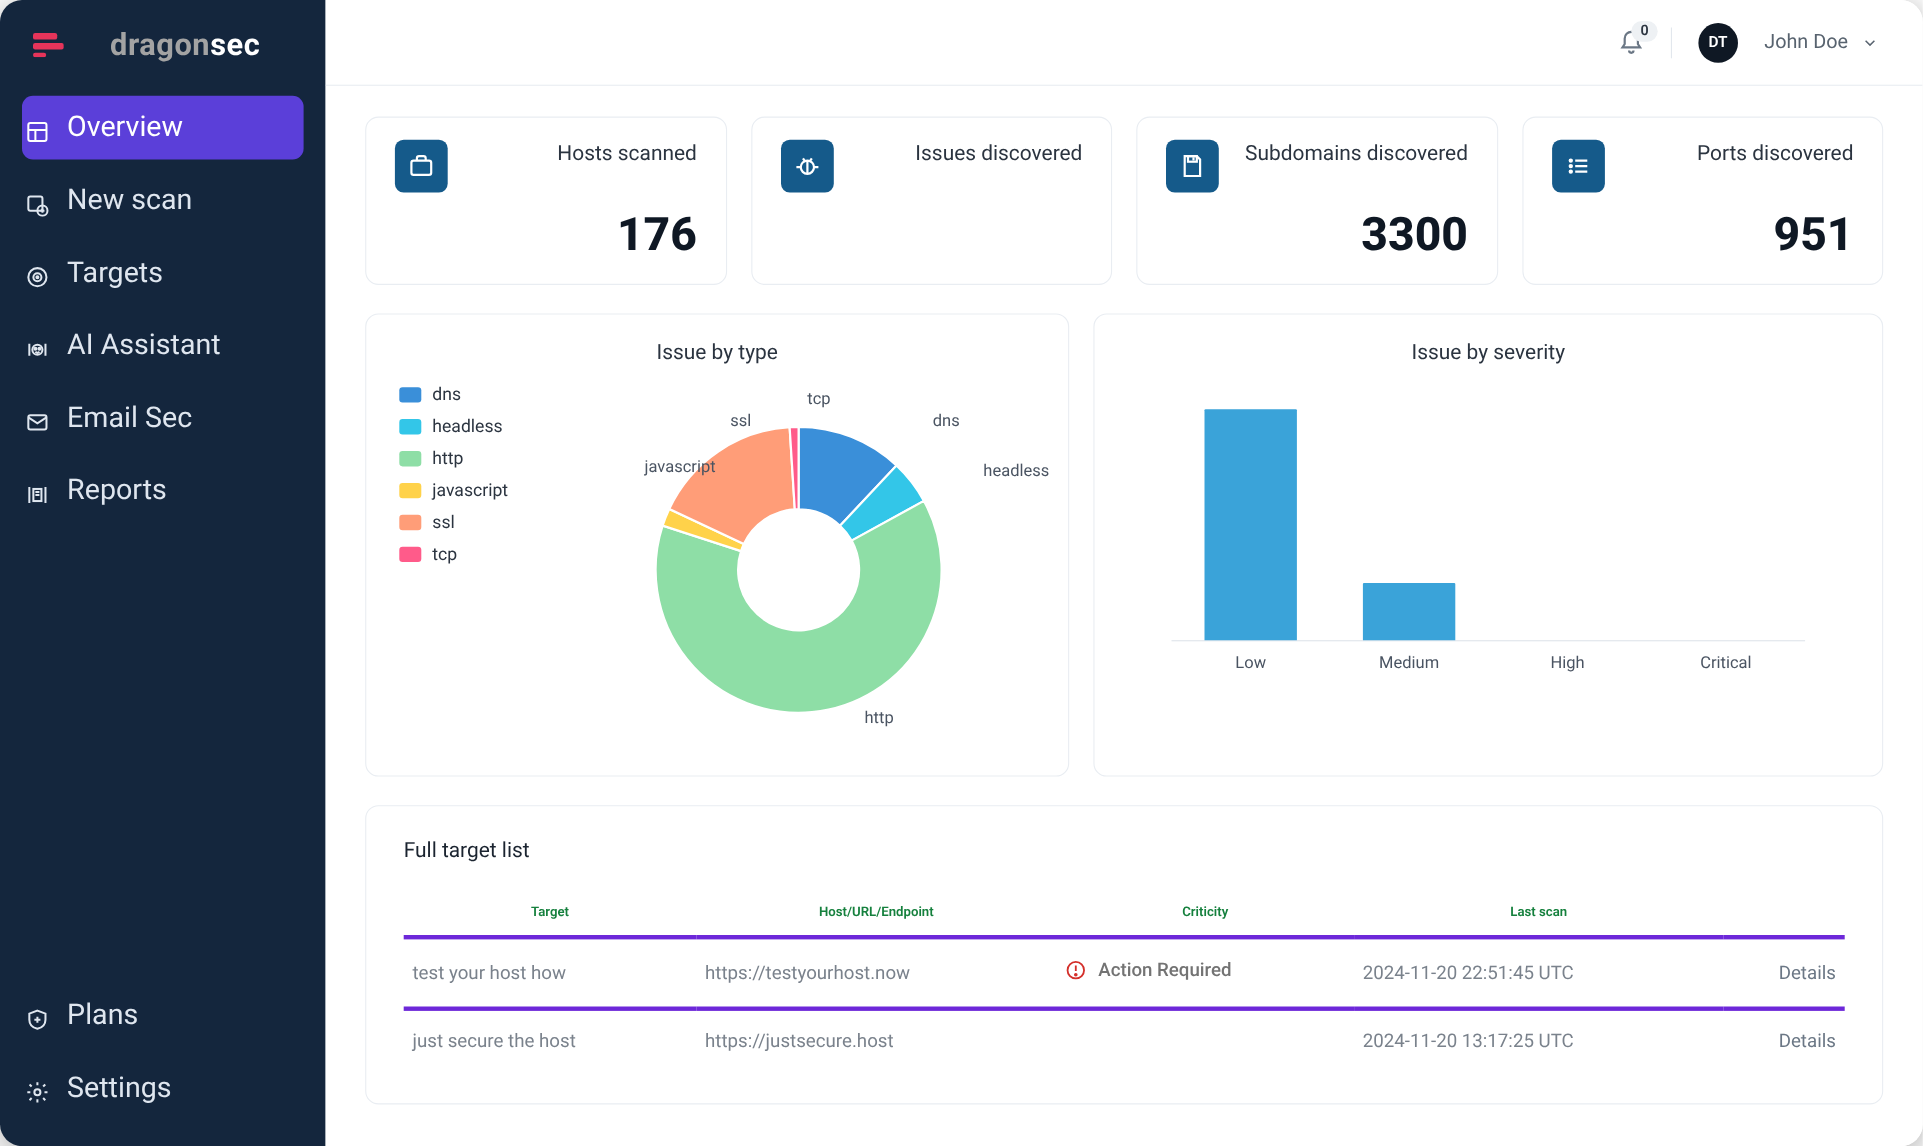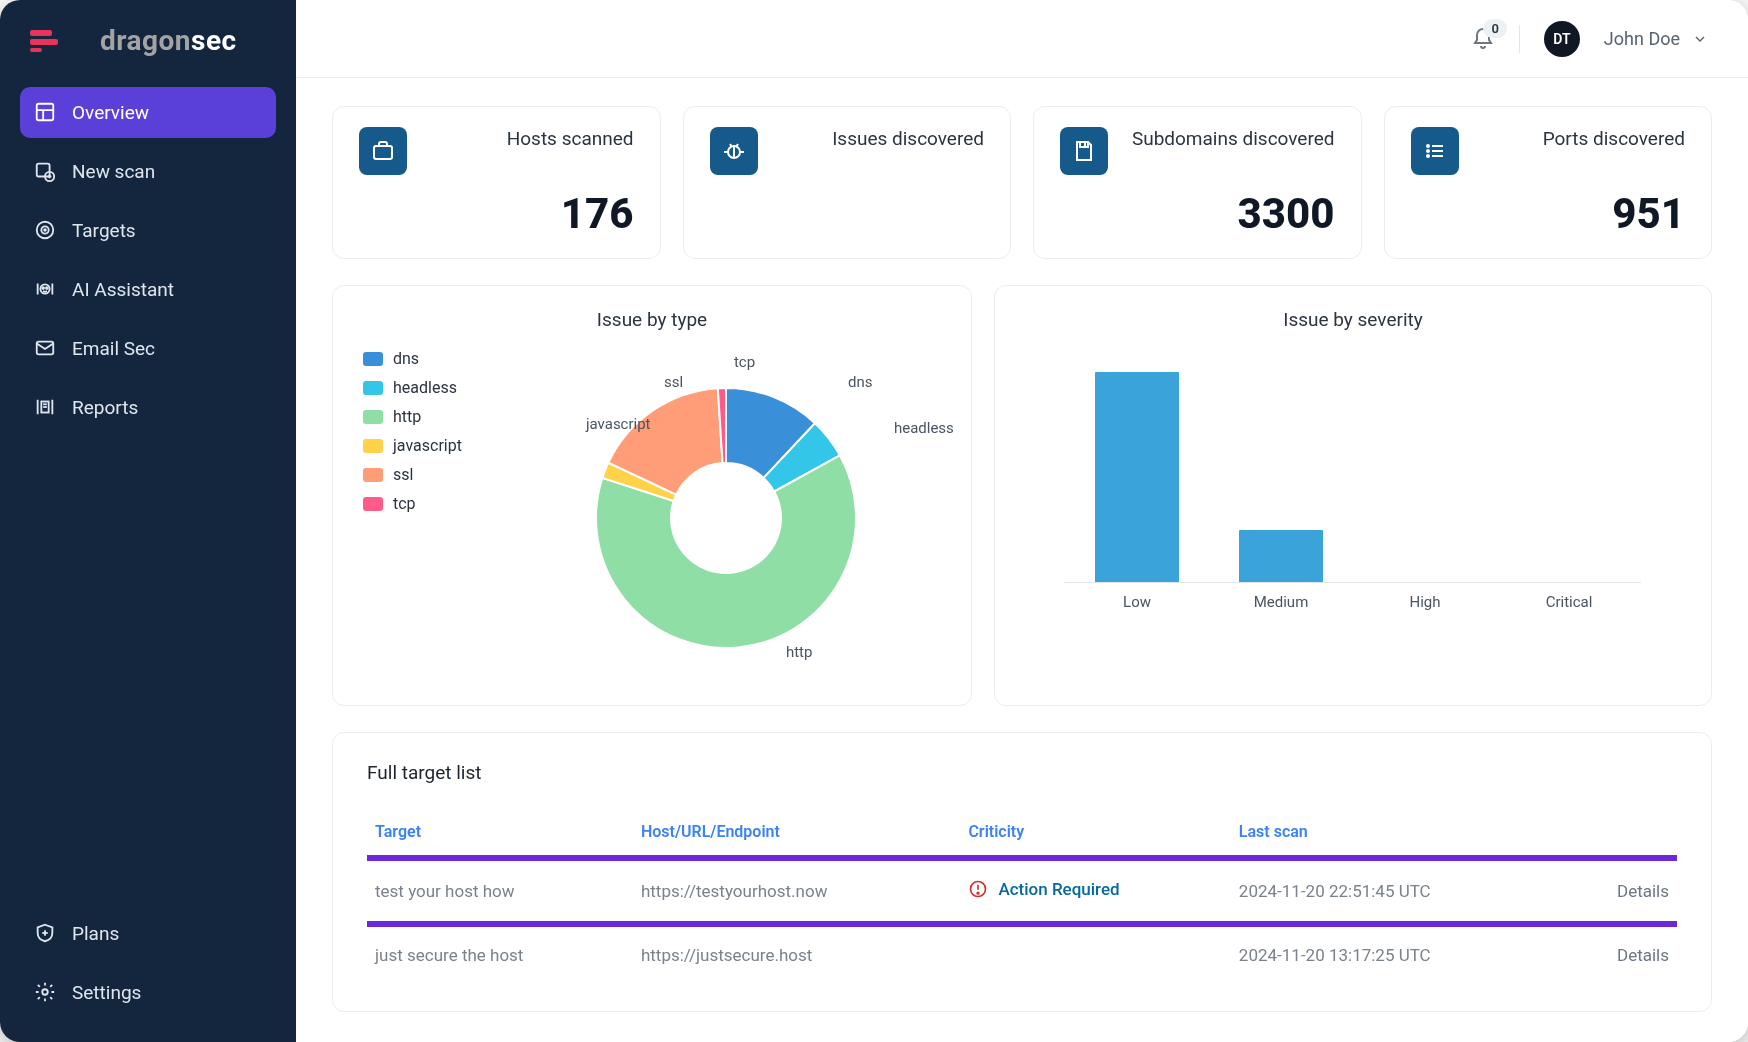--- a/index.html
+++ b/index.html
@@ -5,21 +5,21 @@
 * { box-sizing: border-box; margin: 0; padding: 0; }
 body { font-family: -apple-system, BlinkMacSystemFont, "Segoe UI", Roboto, sans-serif; background: #fff; color: #0f1824; }
 .app { display: flex; width: 1748px; height: 1042px; border-radius: 20px; overflow: hidden; box-shadow: 0 6px 30px rgba(0,0,0,.35); }
 .sidebar { width: 296px; background: #14263d; color: #fff; display: flex; flex-direction: column; padding: 24px 20px; }
 .logo { display: flex; align-items: center; gap: 10px; margin-bottom: 30px; padding-left: 10px; }
 .logo-mark { width: 28px; height: 22px; display: inline-block; }
 .logo-text { font-size: 28px; font-weight: 700; letter-spacing: .5px; }
 .logo-text .brand-d { color: #a3a3a3; margin-left: 32px; }
 .logo-text .brand-rest { color: #fff; }
 .nav { list-style: none; display: flex; flex-direction: column; gap: 8px; }
-.nav-item { display: flex; align-items: flex-start; gap: 16px; padding: 14px 14px; border-radius: 10px; color: #dfe6ef; font-size: 19px; cursor: pointer; }
+.nav-item { display: flex; align-items: flex-end; gap: 16px; padding: 14px 3px; border-radius: 10px; color: #dfe6ef; font-size: 26px; cursor: pointer; }
 .nav-item.active { background: #5b3fd9; color: #fff; }
 .nav-item .nav-icon { width: 22px; height: 22px; display: inline-flex; align-items: center; justify-content: center; }
 .sidebar-bottom { margin-top: auto; }
 .main { flex: 1; background: #fff; display: flex; flex-direction: column; overflow: hidden; }
 .topbar { height: 78px; border-bottom: 1px solid #e9edf2; display: flex; align-items: center; justify-content: flex-end; padding: 0 40px; gap: 24px; }
 .bell-wrap { position: relative; display: inline-flex; color: #6b7785; }
 .badge { position: absolute; top: -8px; right: -12px; background: #eef1f4; color: #2b3440; font-size: 13px; font-weight: 600; border-radius: 12px; padding: 2px 8px; }
 .vdiv { width: 1px; height: 28px; background: #e2e7ed; }
 .avatar { width: 36px; height: 36px; border-radius: 50%; background: #0f1824; color: #fff; display: inline-flex; align-items: center; justify-content: center; font-size: 14px; font-weight: 600; }
 .user { display: flex; align-items: center; gap: 12px; color: #58636f; font-size: 18px; cursor: pointer; }
@@ -40,23 +40,23 @@
 .donut-area { flex: 1; position: relative; }
 .donut-lbl { position: absolute; font-size: 15px; color: #4a5462; white-space: nowrap; }
 .bar-chart { height: 300px; position: relative; padding: 20px 40px 0 40px; }
 .bars { display: flex; align-items: flex-end; height: 220px; gap: 60px; border-bottom: 1px solid #dfe4ea; padding: 0 30px; justify-content: center; }
 .bar { width: 84px; background: #3aa3d9; border-top-left-radius: 1px; border-top-right-radius: 1px; }
 .bar-labels { display: flex; gap: 60px; padding: 10px 30px 0 30px; justify-content: center; }
 .bar-label { width: 84px; text-align: center; font-size: 15px; color: #4a5462; }
 .table-panel { border: 1px solid #e9edf2; border-radius: 12px; padding: 28px 34px; }
 .table-title { font-size: 19px; color: #1b2430; margin-bottom: 24px; }
 table { width: 100%; border-collapse: collapse; }
-th { text-align: left; font-weight: 600; color: #3b82f6; font-size: 16px; padding: 14px 8px; border-bottom: none; }
-td { padding: 18px 8px; color: #7a828c; font-size: 17px; border-top: 6px solid #6d28d9; }
-.crit { color: #0369a1; display: inline-flex; align-items: center; gap: 10px; font-weight: 500; }
+th { text-align: center; font-weight: 600; color: #15803d; font-size: 12px; padding: 14px 8px; border-bottom: none; }
+td { padding: 18px 8px; color: #7a828c; font-size: 17px; border-top: 4px solid #6d28d9; }
+.crit { color: #737373; display: inline-flex; align-items: center; gap: 10px; font-weight: 500; }
 .details { color: #6b7785; text-align: right; cursor: pointer; }
 svg { display: block; }
 </style>
 </head>
 <body>
 
 <div class="app">
 
   <aside class="sidebar">
     <div class="logo">

